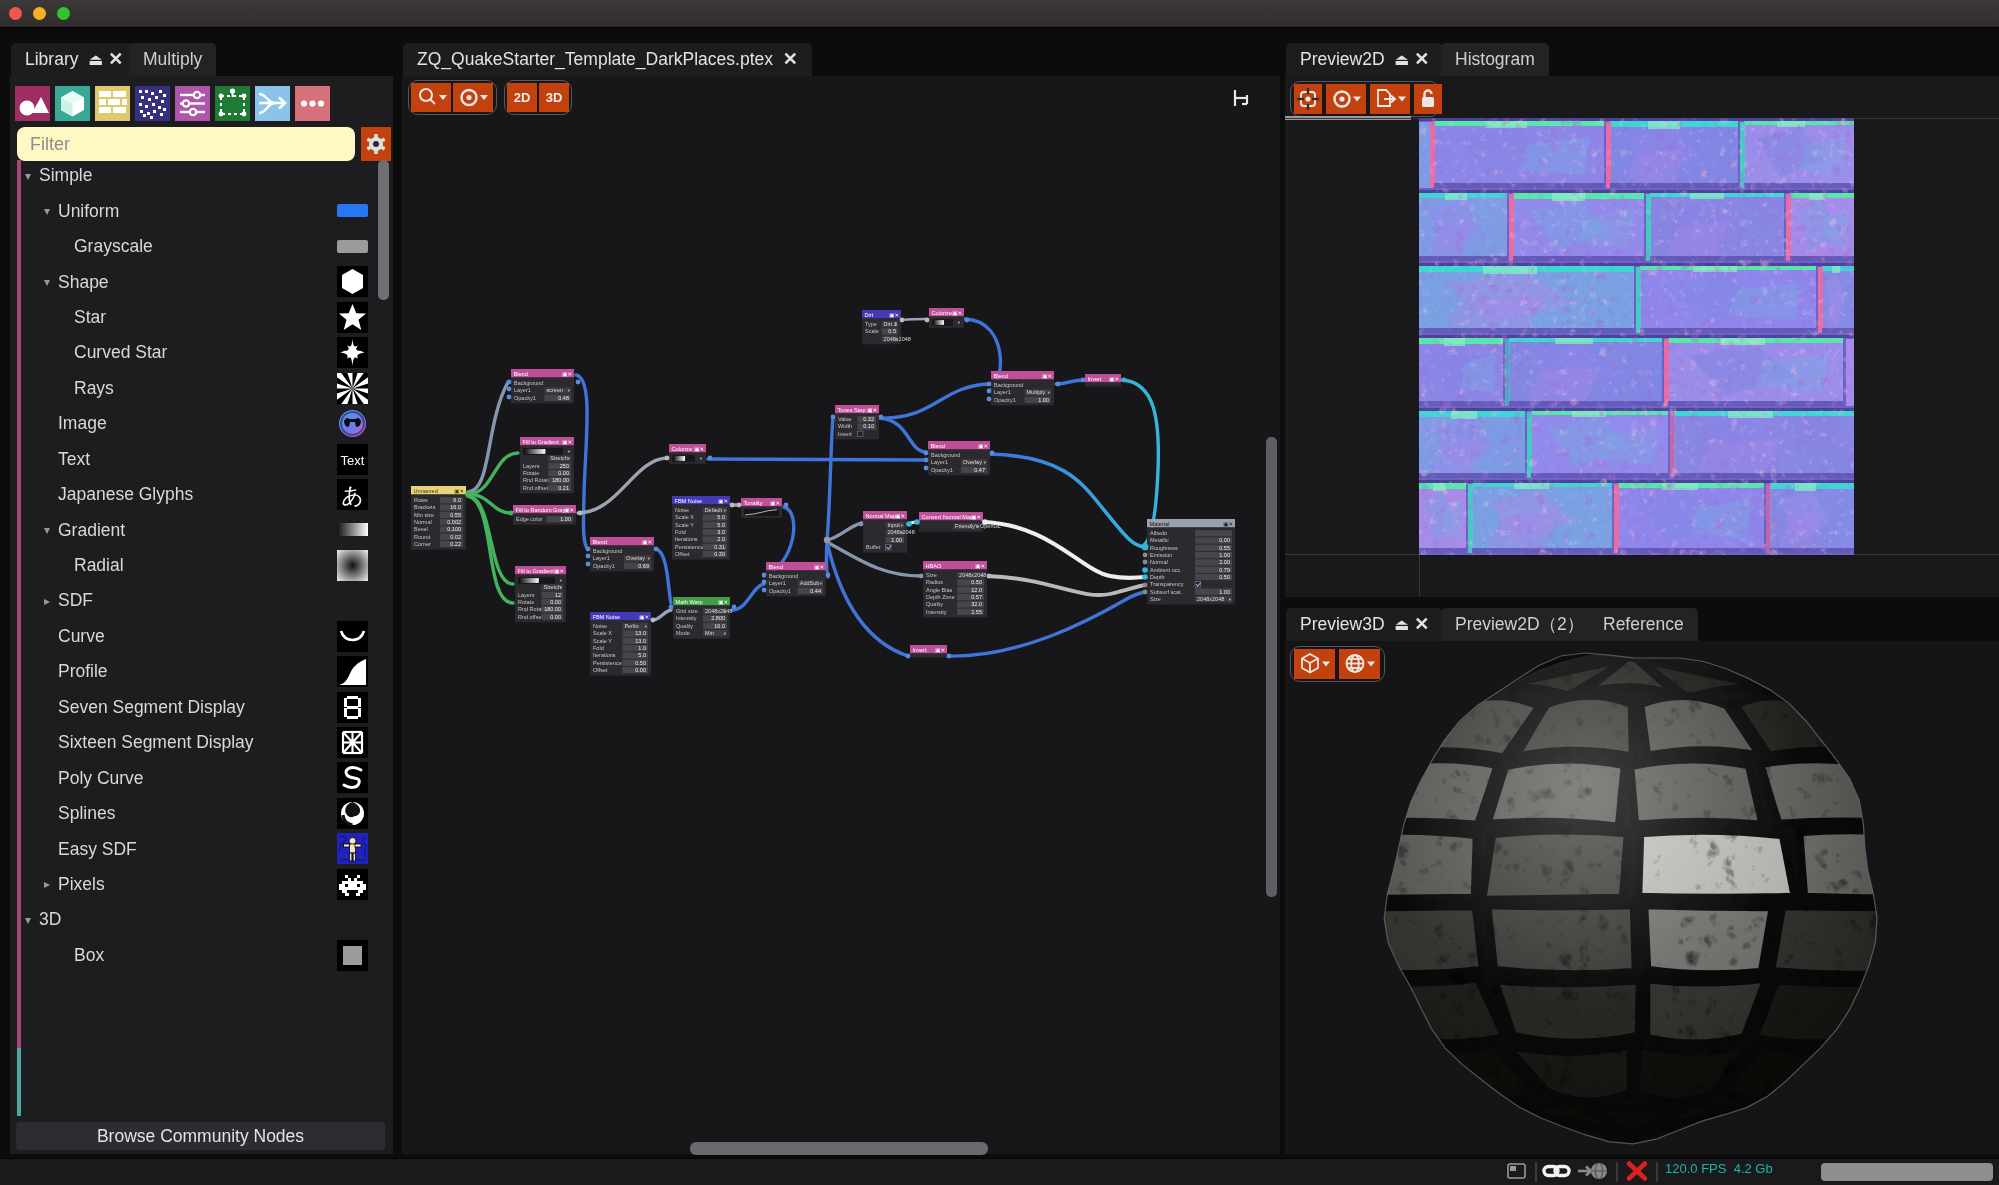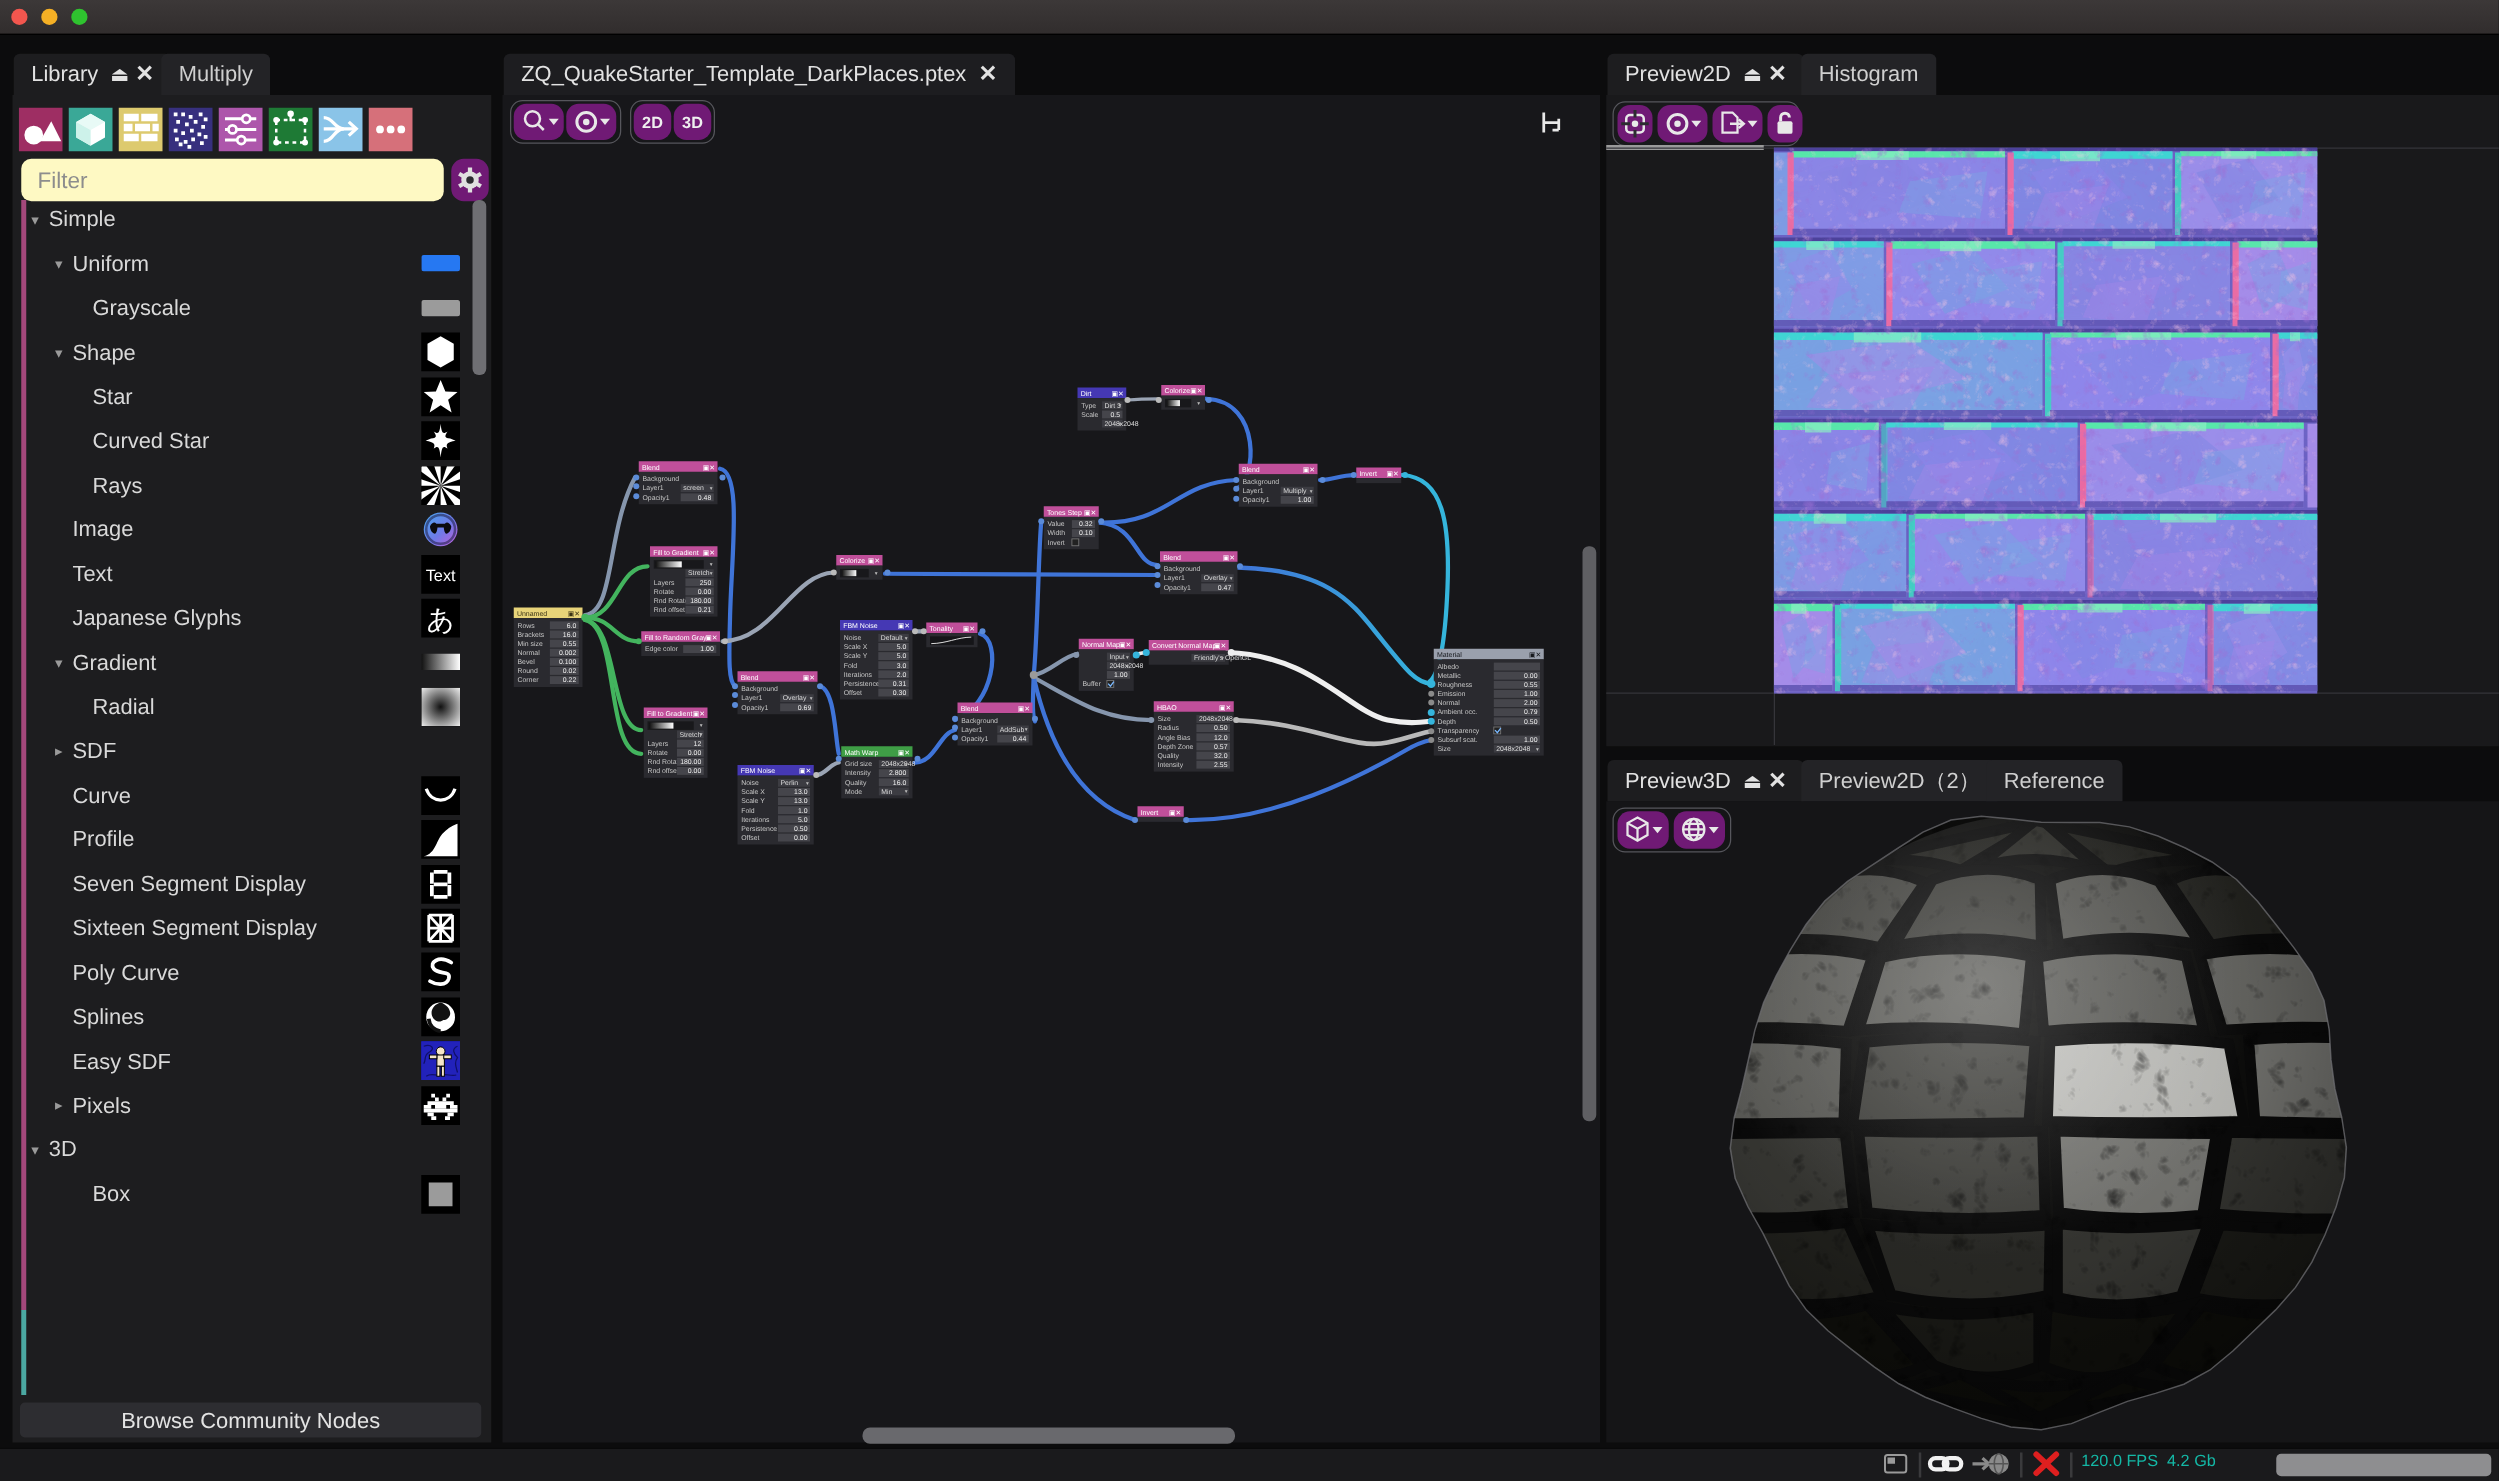--- a/index.html
+++ b/index.html
@@ -3,21 +3,21 @@
 <style>
 *{margin:0;padding:0;box-sizing:border-box}
 html,body{width:1999px;height:1185px;background:#0c0c0d;overflow:hidden;font-family:"Liberation Sans",sans-serif;}
 .abs{position:absolute}
 .titlebar{position:absolute;left:0;top:0;width:1999px;height:28px;background:linear-gradient(#3c3838,#312d2d);border-bottom:1px solid #000}
 .tl{position:absolute;top:7px;width:13px;height:13px;border-radius:50%}
 .title{position:absolute;top:5px;width:100%;text-align:center;color:#d6d4d4;font-size:13.5px;font-weight:bold}
 .tab{position:absolute;top:43px;height:33px;color:#e2e2e2;font-size:17.5px;line-height:33px;padding:0 14px;background:#1d1d1f;border-radius:5px 5px 0 0;white-space:nowrap}
 .tab.off{background:#232326;color:#cfcfcf}
 .panelbg{position:absolute;background:#1d1d1f}
-.ibtn{position:absolute;background:#701a75;border-radius:10px}
+.ibtn{position:absolute;background:#c2410c;border-radius:0}
 .grp{position:absolute;border:1px solid #56565c;border-radius:10px}
 .row{height:35.45px;display:flex;align-items:center;color:#d9d9d9;font-size:17.5px;position:relative}
 .arr{color:#9a9a9a;font-size:12px;width:14px;display:inline-block}
 .ticon{position:absolute;left:327px;top:2px;width:31px;height:31px;background:#000;overflow:hidden}
 svg{display:block}
 </style></head>
 <body>
 
 <div class="titlebar">
   <div class="tl" style="left:9px;background:#f2564e"></div>

